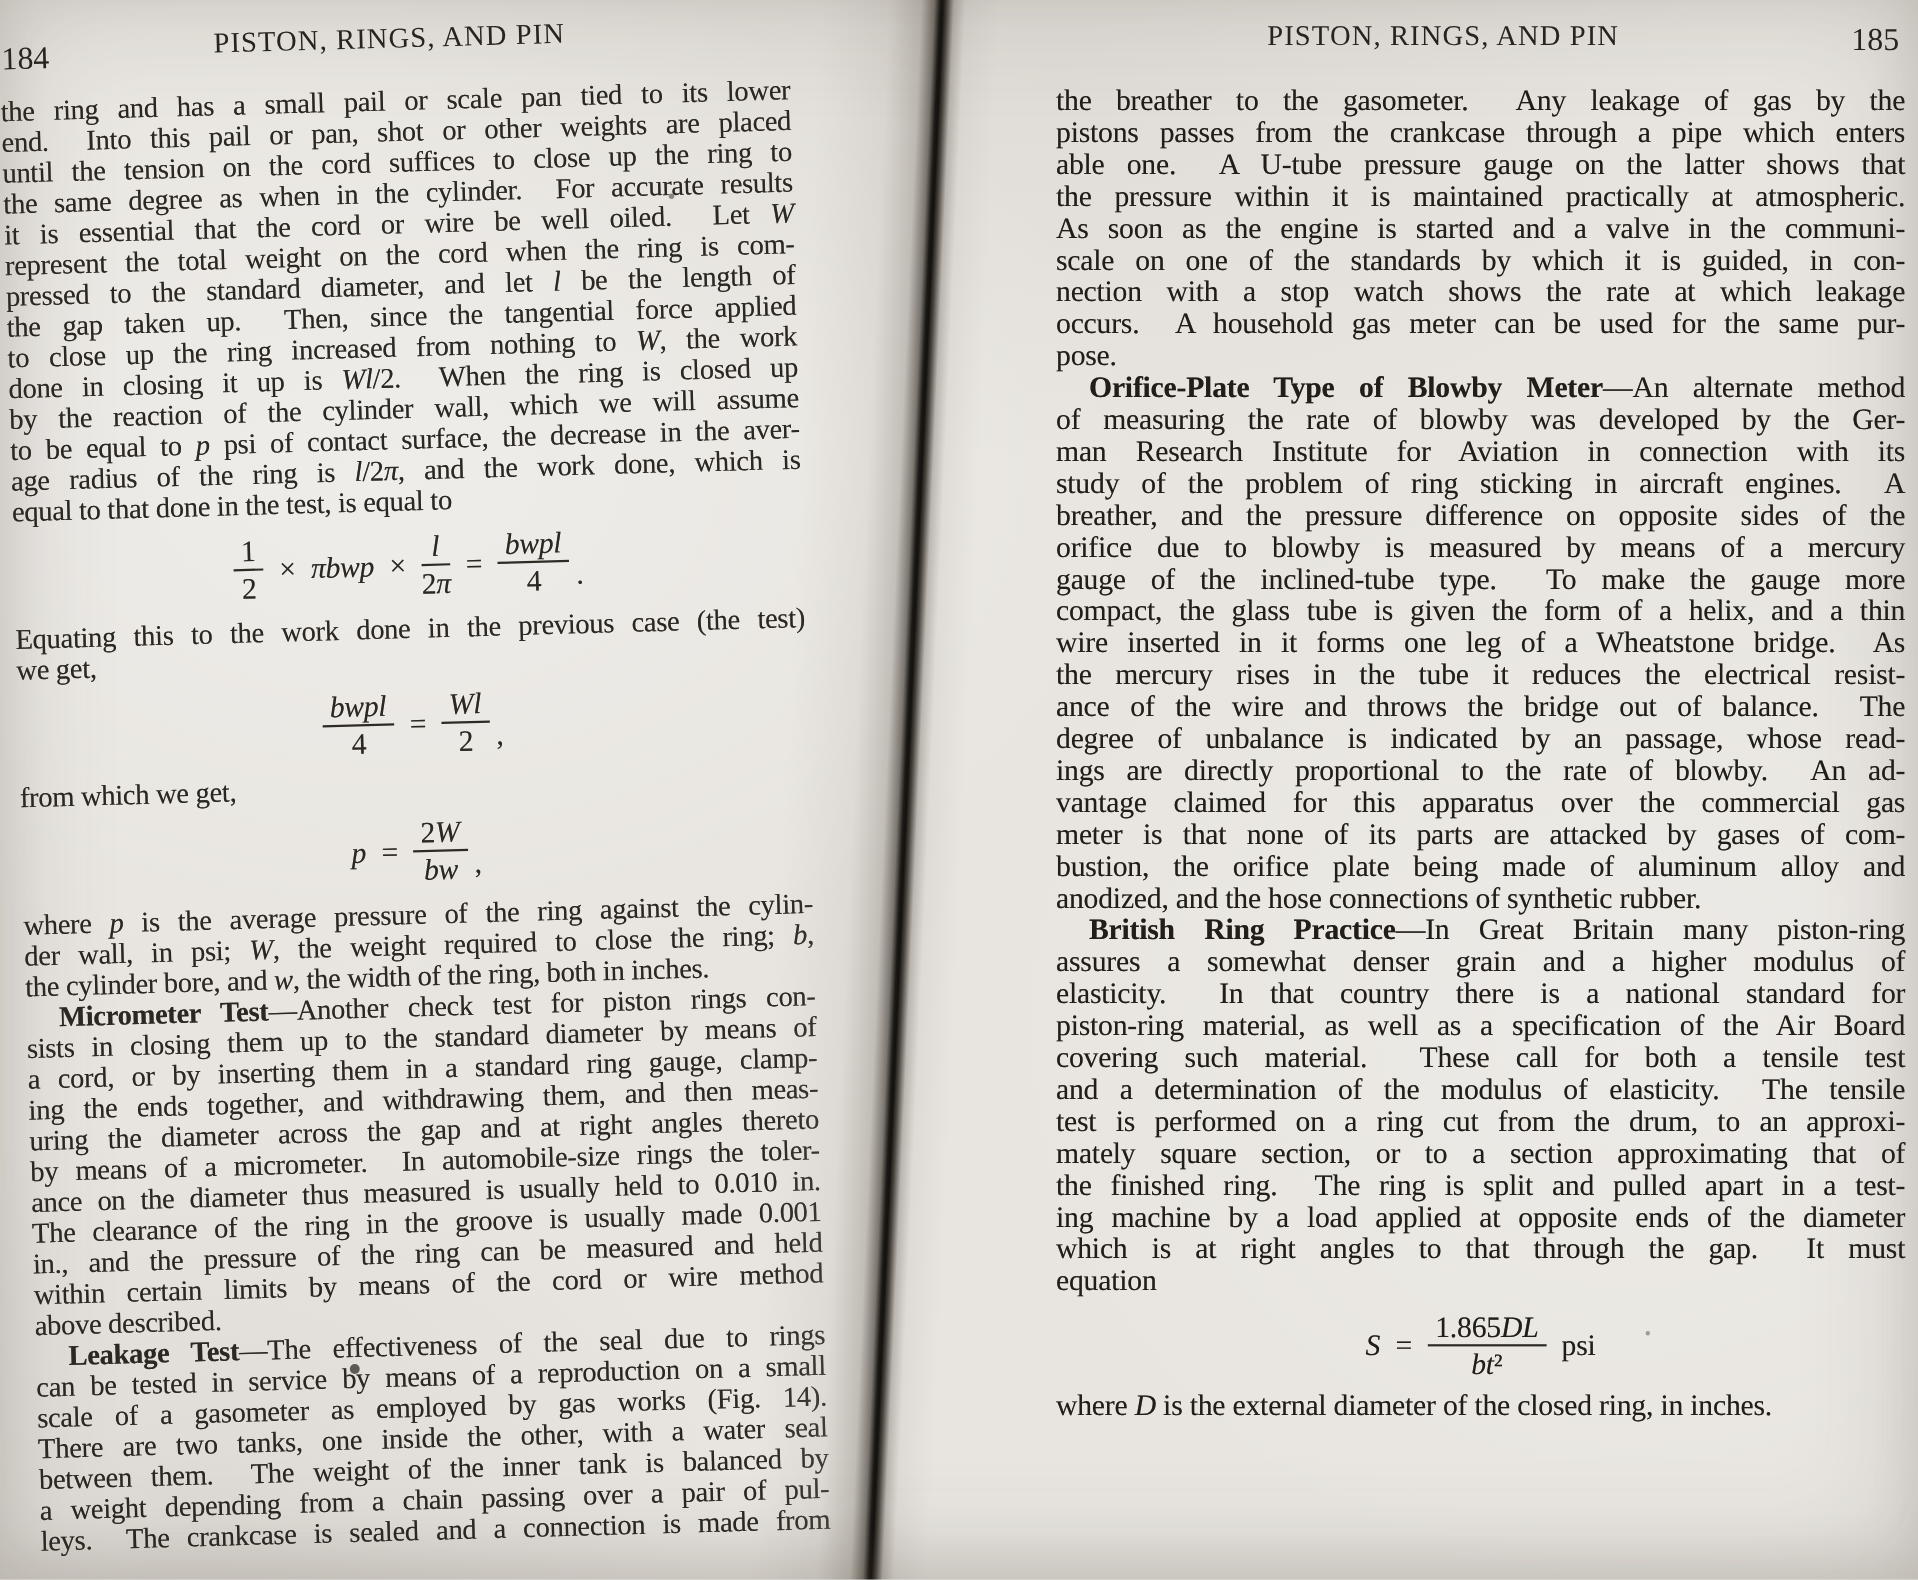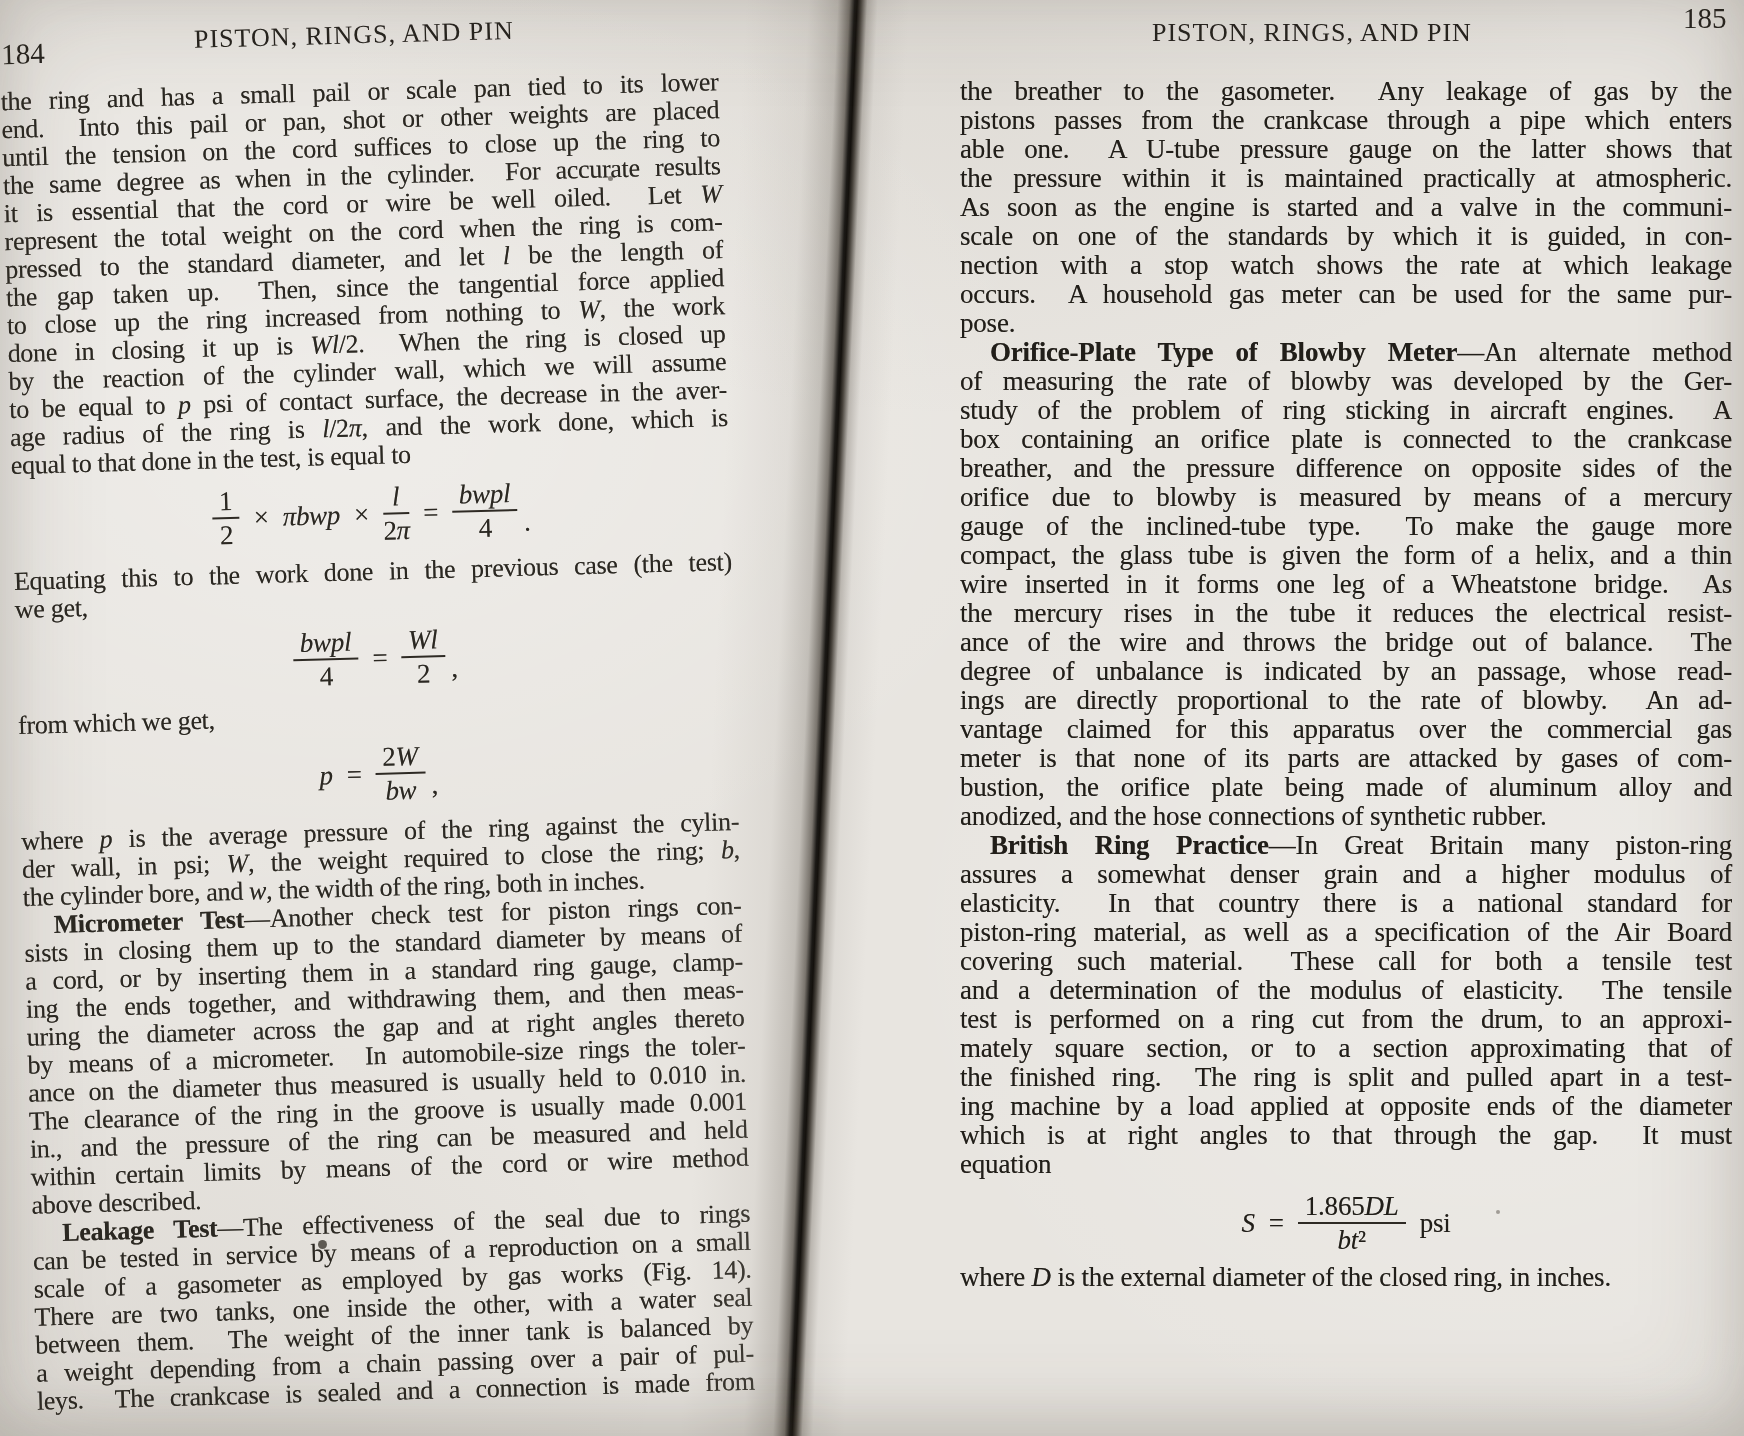--- a/index.html
+++ b/index.html
@@ -12,21 +12,21 @@
       radial-gradient(900px 500px at 55% 5%, rgba(120,110,95,0.07), transparent 70%),
       radial-gradient(700px 500px at 10% 95%, rgba(110,100,88,0.08), transparent 70%),
       #e8e5e0;
     color:#26231e;
   }
   .page{position:absolute;top:0;height:1436px;}
   .page-left{left:0;width:750px;transform:rotate(-1.6deg);transform-origin:375px 718px;}
   .page-right{left:880px;width:864px;}
   .pageno{position:absolute;font-size:29px;color:#26231e;}
   .page-left .pageno{left:20px;top:28px;}
-  .page-right .pageno{left:803px;top:2px;}
+  .page-right .pageno{left:803px;top:20px;}
   .runtitle{position:absolute;font-size:26px;letter-spacing:1px;color:#26231e;white-space:nowrap;}
   .page-left .runtitle{left:213px;top:20px;}
   .page-right .runtitle{left:272px;top:18px;}
   .pbody{position:absolute;}
   .page-left .pbody{left:18px;top:78px;width:718px;font-size:26px;line-height:28px;letter-spacing:-0.3px;color:#2b2822;}
   .page-right .pbody{left:80px;top:77px;width:772px;font-size:27px;line-height:29px;letter-spacing:-0.2px;color:#211e19;}
   .tline{text-align:justify;text-align-last:justify;text-shadow:0 0 0.5px rgba(40,36,30,0.55);}
   .tline.endline{text-align-last:left;}
   .tline.indent{text-indent:30px;}
   .tline b{font-weight:700;}
@@ -172,22 +172,22 @@
           <div class="tline">the pressure within it is maintained practically at atmospheric.</div>
           <div class="tline">As soon as the engine is started and a valve in the communi-</div>
           <div class="tline">scale on one of the standards by which it is guided, in con-</div>
           <div class="tline">nection with a stop watch shows the rate at which leakage</div>
           <div class="tline">occurs.&nbsp; A household gas meter can be used for the same pur-</div>
           <div class="tline endline">pose.</div>
         </div>
         <div class="para">
           <div class="tline indent"><b>Orifice-Plate Type of Blowby Meter</b>—An alternate method</div>
           <div class="tline">of measuring the rate of blowby was developed by the Ger-</div>
+          <div class="tline">man Research Institute for Aviation in connection with its</div>
           <div class="tline">study of the problem of ring sticking in aircraft engines.&nbsp; A</div>
-          <div class="tline">box containing an orifice plate is connected to the crankcase</div>
           <div class="tline">breather, and the pressure difference on opposite sides of the</div>
           <div class="tline">orifice due to blowby is measured by means of a mercury</div>
           <div class="tline">gauge of the inclined-tube type.&nbsp; To make the gauge more</div>
           <div class="tline">compact, the glass tube is given the form of a helix, and a thin</div>
           <div class="tline">wire inserted in it forms one leg of a Wheatstone bridge.&nbsp; As</div>
           <div class="tline">the mercury rises in the tube it reduces the electrical resist-</div>
           <div class="tline">ance of the wire and throws the bridge out of balance.&nbsp; The</div>
           <div class="tline">degree of unbalance is indicated by an passage, whose read-</div>
           <div class="tline">ings are directly proportional to the rate of blowby.&nbsp; An ad-</div>
           <div class="tline">vantage claimed for this apparatus over the commercial gas</div>

